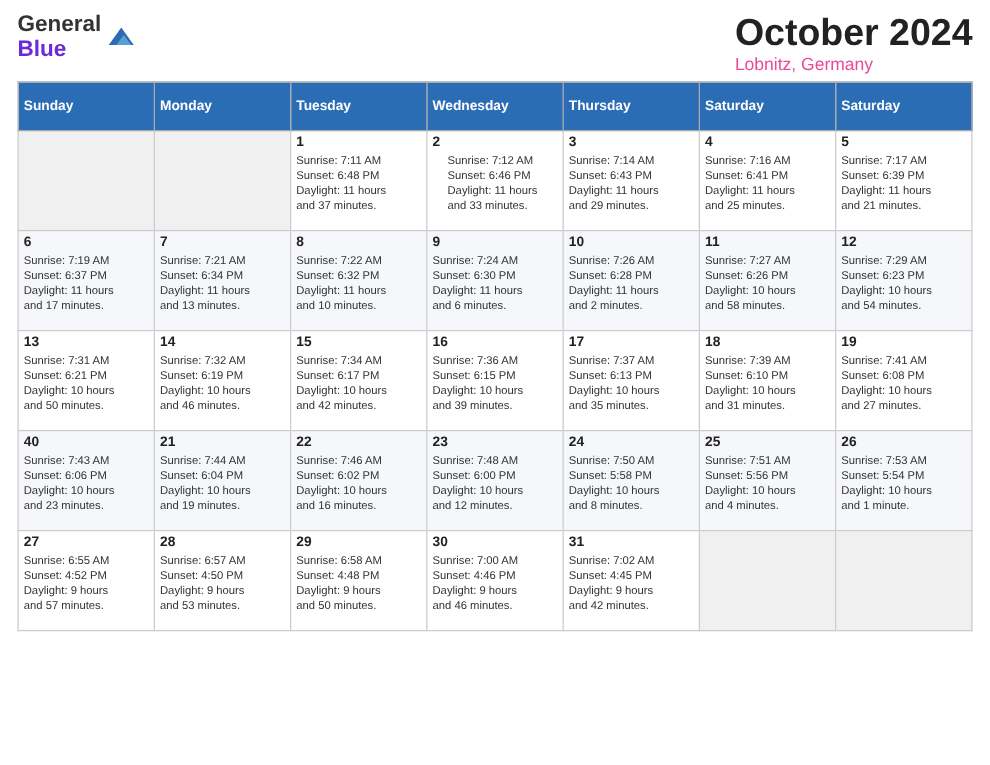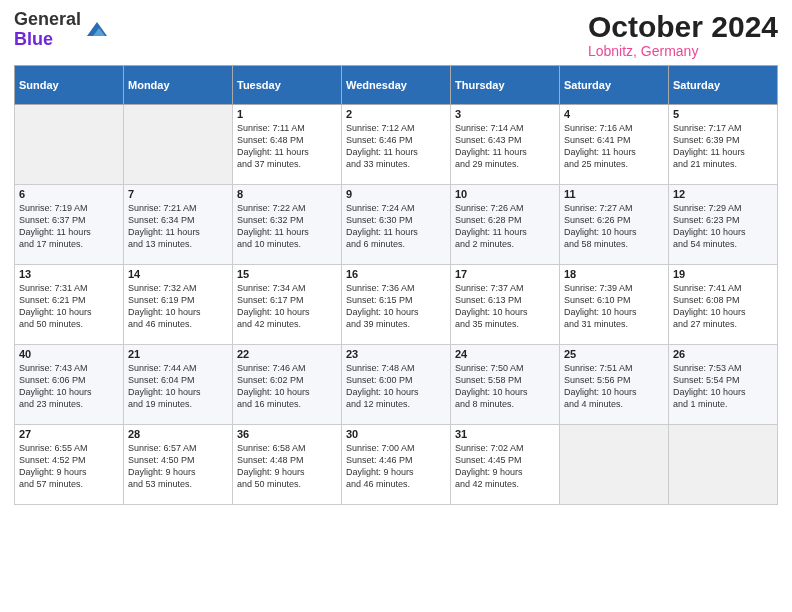--- a/index.html
+++ b/index.html
@@ -140,21 +140,21 @@
           <td class="empty"></td>
           <td>
             <span class="day-number">1</span>
             <div class="cell-content" style="white-space: pre-line;">Sunrise: 7:11 AM
 Sunset: 6:48 PM
 Daylight: 11 hours
 and 37 minutes.</div>
           </td>
           <td>
             <span class="day-number">2</span>
-            <div class="cell-content" style="white-space: pre-line;">Sunrise: 7:12 AM
+            <div class="cell-content" style="white-space: pre-line; margin-left: 12px;">Sunrise: 7:12 AM
 Sunset: 6:46 PM
 Daylight: 11 hours
 and 33 minutes.</div>
           </td>
           <td>
             <span class="day-number">3</span>
             <div class="cell-content" style="white-space: pre-line;">Sunrise: 7:14 AM
 Sunset: 6:43 PM
 Daylight: 11 hours
 and 29 minutes.</div>
@@ -336,21 +336,21 @@
 and 57 minutes.</div>
           </td>
           <td>
             <span class="day-number">28</span>
             <div class="cell-content" style="white-space: pre-line;">Sunrise: 6:57 AM
 Sunset: 4:50 PM
 Daylight: 9 hours
 and 53 minutes.</div>
           </td>
           <td>
-            <span class="day-number">36</span>
+            <span class="day-number">29</span>
             <div class="cell-content" style="white-space: pre-line;">Sunrise: 6:58 AM
 Sunset: 4:48 PM
 Daylight: 9 hours
 and 50 minutes.</div>
           </td>
           <td>
             <span class="day-number">30</span>
             <div class="cell-content" style="white-space: pre-line;">Sunrise: 7:00 AM
 Sunset: 4:46 PM
 Daylight: 9 hours

